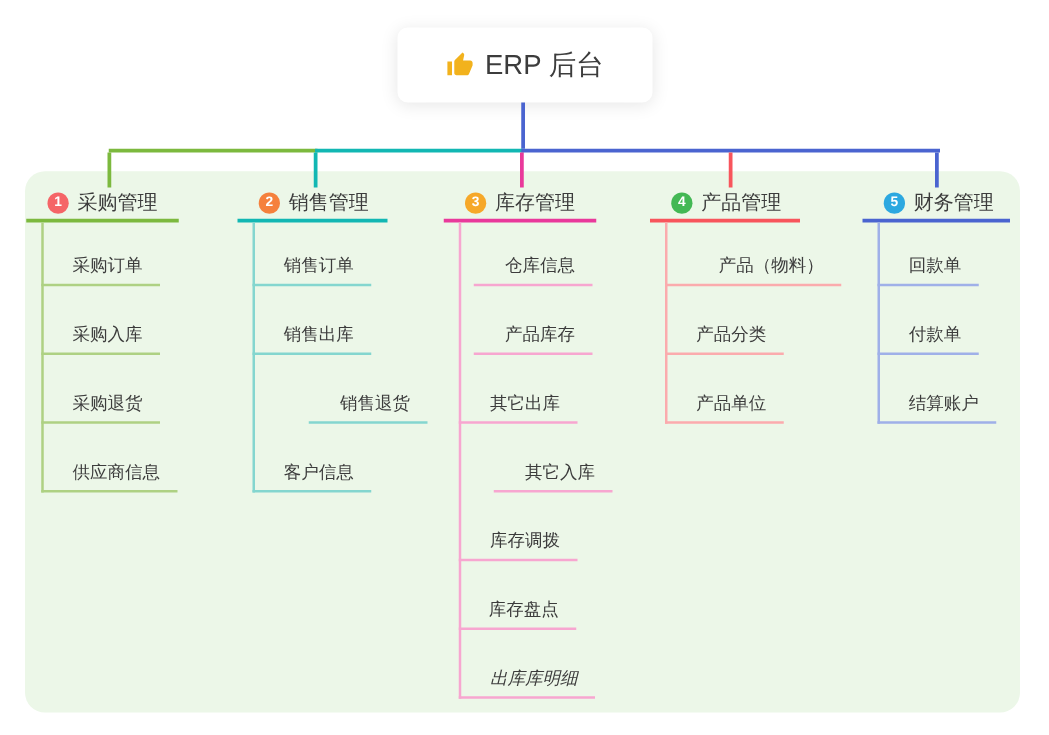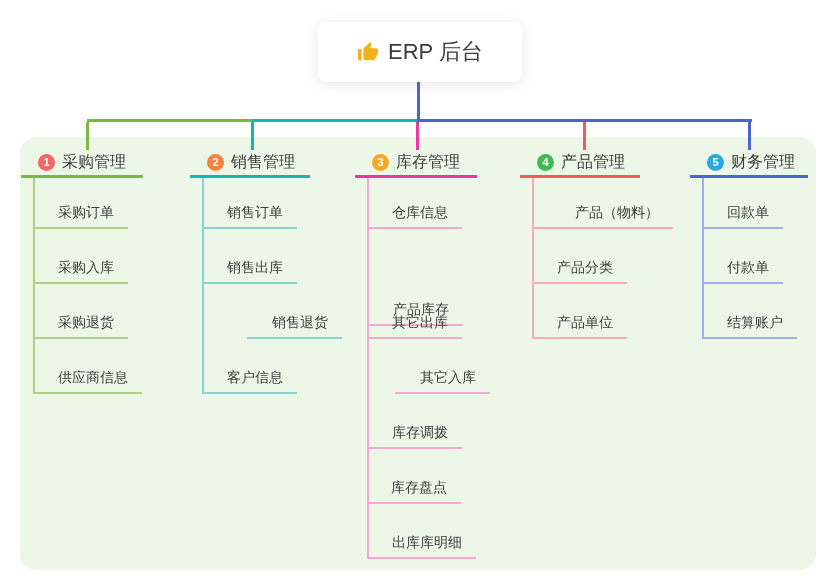--- a/index.html
+++ b/index.html
@@ -67,27 +67,27 @@
       <div class="child-node" style="left: 202px; top: 205px; border-bottom: 2px solid rgb(132, 214, 207);">销售订单</div>
       <div class="child-node" style="left: 202px; top: 260px; border-bottom: 2px solid rgb(132, 214, 207);">销售出库</div>
       <div class="child-node" style="left: 202px; top: 315px; border-bottom: 2px solid rgb(132, 214, 207); margin-left: 45px;">销售退货</div>
       <div class="child-node" style="left: 202px; top: 370px; border-bottom: 2px solid rgb(132, 214, 207);">客户信息</div>
       <div class="line" style="left: 416px; top: 122px; width: 3px; height: 28px; background: rgb(233, 57, 155);"></div>
       <div class="branch-node" style="left: 355px; width: 122px; border-bottom: 3px solid rgb(233, 57, 155);">
         <span class="num-badge" style="background: rgb(246, 168, 41);">3</span>
         <span>库存管理</span>
       </div>
       <div class="line" style="left: 367px; top: 178px; width: 2px; height: 381px; background: rgb(247, 166, 208);"></div>
-      <div class="child-node" style="left: 367px; top: 205px; border-bottom: 2px solid rgb(247, 166, 208);">仓库信息</div>
-      <div class="child-node" style="left: 368px; top: 260px; border-bottom: 2px solid rgb(247, 166, 208); margin-top: 42px;">产品库存</div>
+      <div class="child-node" style="left: 379px; top: 205px; border-bottom: 2px solid rgb(247, 166, 208);">仓库信息</div>
+      <div class="child-node" style="left: 379px; top: 260px; border-bottom: 2px solid rgb(247, 166, 208);">产品库存</div>
       <div class="child-node" style="left: 367px; top: 315px; border-bottom: 2px solid rgb(247, 166, 208);">其它出库</div>
       <div class="child-node" style="left: 367px; top: 370px; border-bottom: 2px solid rgb(247, 166, 208); margin-left: 28px;">其它入库</div>
       <div class="child-node" style="left: 367px; top: 425px; border-bottom: 2px solid rgb(247, 166, 208);">库存调拨</div>
       <div class="child-node" style="left: 367px; top: 480px; border-bottom: 2px solid rgb(247, 166, 208); padding-left: 24px;">库存盘点</div>
-      <div class="child-node" style="left: 367px; top: 535px; border-bottom: 2px solid rgb(247, 166, 208);">出库库明细</div>
+      <div class="child-node" style="left: 367px; top: 535px; border-bottom: 2px solid rgb(247, 166, 208); font-style: italic;">出库库明细</div>
       <div class="line" style="left: 583px; top: 122px; width: 3px; height: 28px; background: rgb(248, 85, 92);"></div>
       <div class="branch-node" style="left: 520px; width: 120px; border-bottom: 3px solid rgb(248, 85, 92);">
         <span class="num-badge" style="background: rgb(67, 184, 84);">4</span>
         <span>产品管理</span>
       </div>
       <div class="line" style="left: 532px; top: 178px; width: 2px; height: 161px; background: rgb(251, 171, 173);"></div>
       <div class="child-node" style="left: 532px; top: 205px; border-bottom: 2px solid rgb(251, 171, 173); padding-left: 43px;">产品（物料）</div>
       <div class="child-node" style="left: 532px; top: 260px; border-bottom: 2px solid rgb(251, 171, 173);">产品分类</div>
       <div class="child-node" style="left: 532px; top: 315px; border-bottom: 2px solid rgb(251, 171, 173);">产品单位</div>
       <div class="line" style="left: 748px; top: 122px; width: 3px; height: 28px; background: rgb(74, 100, 208);"></div>

